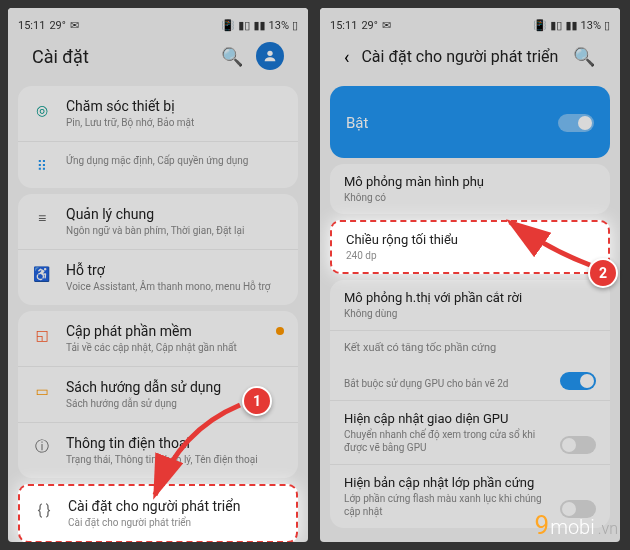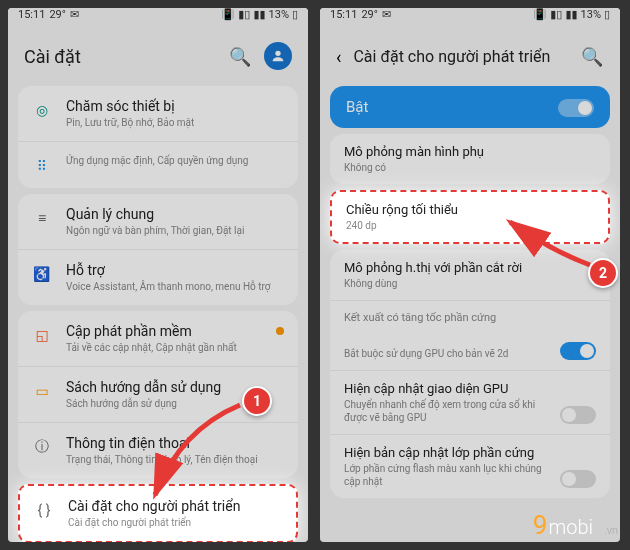--- a/index.html
+++ b/index.html
@@ -1,50 +1,50 @@
 <!DOCTYPE html>
 <html><head>
 <meta charset="utf-8">
 <style>
 body{margin:0;font-family:-apple-system,Roboto,Arial,sans-serif;background:#333;width:630px;height:550px;position:relative;overflow:hidden}
 .frame{position:absolute;width:300px;background:#f5f5f5;border-radius:4px;overflow:hidden}
 .f1{left:8px;top:8px;height:534px}
 .f2{left:320px;top:8px;height:534px}
 .dim{position:absolute;inset:0;background:rgba(0,0,0,.15);pointer-events:none;z-index:5}
-.statusbar{height:24px;background:#f5f5f5;display:flex;justify-content:space-between;align-items:flex-start;padding:0 10px;font-size:11px;color:#333;position:relative;z-index:1}
+.statusbar{height:24px;background:#f5f5f5;display:flex;justify-content:space-between;align-items:flex-end;padding:0 10px;font-size:11px;color:#333;position:relative;z-index:1}
 .st-left{display:flex;gap:4px;align-items:center}
 .st-right{display:flex;gap:3px;align-items:center}
-.header{height:48px;display:flex;align-items:center;padding:0 16px;gap:12px;background:#f5f5f5;position:relative;z-index:1}
+.header{height:48px;display:flex;align-items:center;padding:0 24px;gap:12px;background:#f5f5f5;position:relative;z-index:1}
 .hdr-title{flex:1;font-size:18px;color:#222}
 .avatar{width:28px;height:28px;border-radius:50%;background:#1976d2;display:flex;align-items:center;justify-content:center;color:#fff}
 .card{background:#fff;margin:6px 10px;border-radius:14px;overflow:hidden;position:relative;z-index:1}
 .row{display:flex;padding:12px 14px;gap:14px;border-bottom:1px solid #eee;align-items:flex-start}
 .row:last-child{border-bottom:none}
 .icon{width:20px;height:20px;flex-shrink:0;display:flex;align-items:center;justify-content:center;font-size:14px;color:#666;margin-top:2px}
 .txt{flex:1;min-width:0}
 .ttl{font-size:14px;color:#222;margin-bottom:2px}
 .sub{font-size:10px;color:#888;line-height:1.3}
 .hl{position:relative;z-index:10;background:#fff;border:2px dashed #e53935;border-radius:10px;box-shadow:0 0 18px rgba(255,255,255,.9)}
 .toggle-on{width:36px;height:18px;background:#2196f3;border-radius:10px;position:relative;flex-shrink:0;margin-top:2px}
 .toggle-on::after{content:'';position:absolute;right:2px;top:2px;width:14px;height:14px;background:#fff;border-radius:50%}
 .toggle-off{width:36px;height:18px;background:#ddd;border-radius:10px;position:relative;flex-shrink:0;margin-top:2px}
 .toggle-off::after{content:'';position:absolute;left:2px;top:2px;width:14px;height:14px;background:#fff;border-radius:50%}
-.bluebar{background:#2196f3;margin:6px 10px;border-radius:14px;padding:11px 16px;display:flex;align-items:center;justify-content:space-between;color:#fff;font-size:15px;position:relative;z-index:1}
+.bluebar{background:#2196f3;margin:6px 10px;border-radius:14px;padding:26px 16px;display:flex;align-items:flex-end;justify-content:space-between;color:#fff;font-size:15px;position:relative;z-index:1}
 .section-hdr{font-size:11px;color:#888;padding:10px 14px 6px}
 .row2{padding:10px 14px;border-bottom:1px solid #eee;display:flex;align-items:flex-end;gap:10px}
 .row2:last-child{border-bottom:none}
 .row2 .txt{flex:1}
 .row2 .ttl{font-size:13px}
 .row2 .sub{font-size:10px}
 .badge-dot{width:8px;height:8px;background:#ff9800;border-radius:50%;margin-top:4px}
 .marker{position:absolute;width:26px;height:26px;background:#e53935;border:2.5px solid #fff;border-radius:50%;display:flex;align-items:center;justify-content:center;color:#fff;font-weight:700;font-size:14px;z-index:20;box-shadow:0 2px 4px rgba(0,0,0,.3)}
 .arrow{position:absolute;z-index:19;pointer-events:none}
 .logo{position:absolute;right:12px;bottom:10px;font-size:20px;color:#fff;z-index:30;font-weight:300;display:flex;align-items:baseline;gap:1px}
 .logo .nine{color:#ffa726;font-size:26px;font-weight:400}
-.logo .vn{font-size:11px;color:#aaa;margin-left:10px}
+.logo .vn{font-size:16px;color:#aaa;margin-left:2px}
 </style>
 </head>
 <body>
 
 <div class="frame f1">
   <div class="dim"></div>
   <div class="statusbar">
     <div class="st-left">
         <span>15:11</span>
         <span>29°</span>

